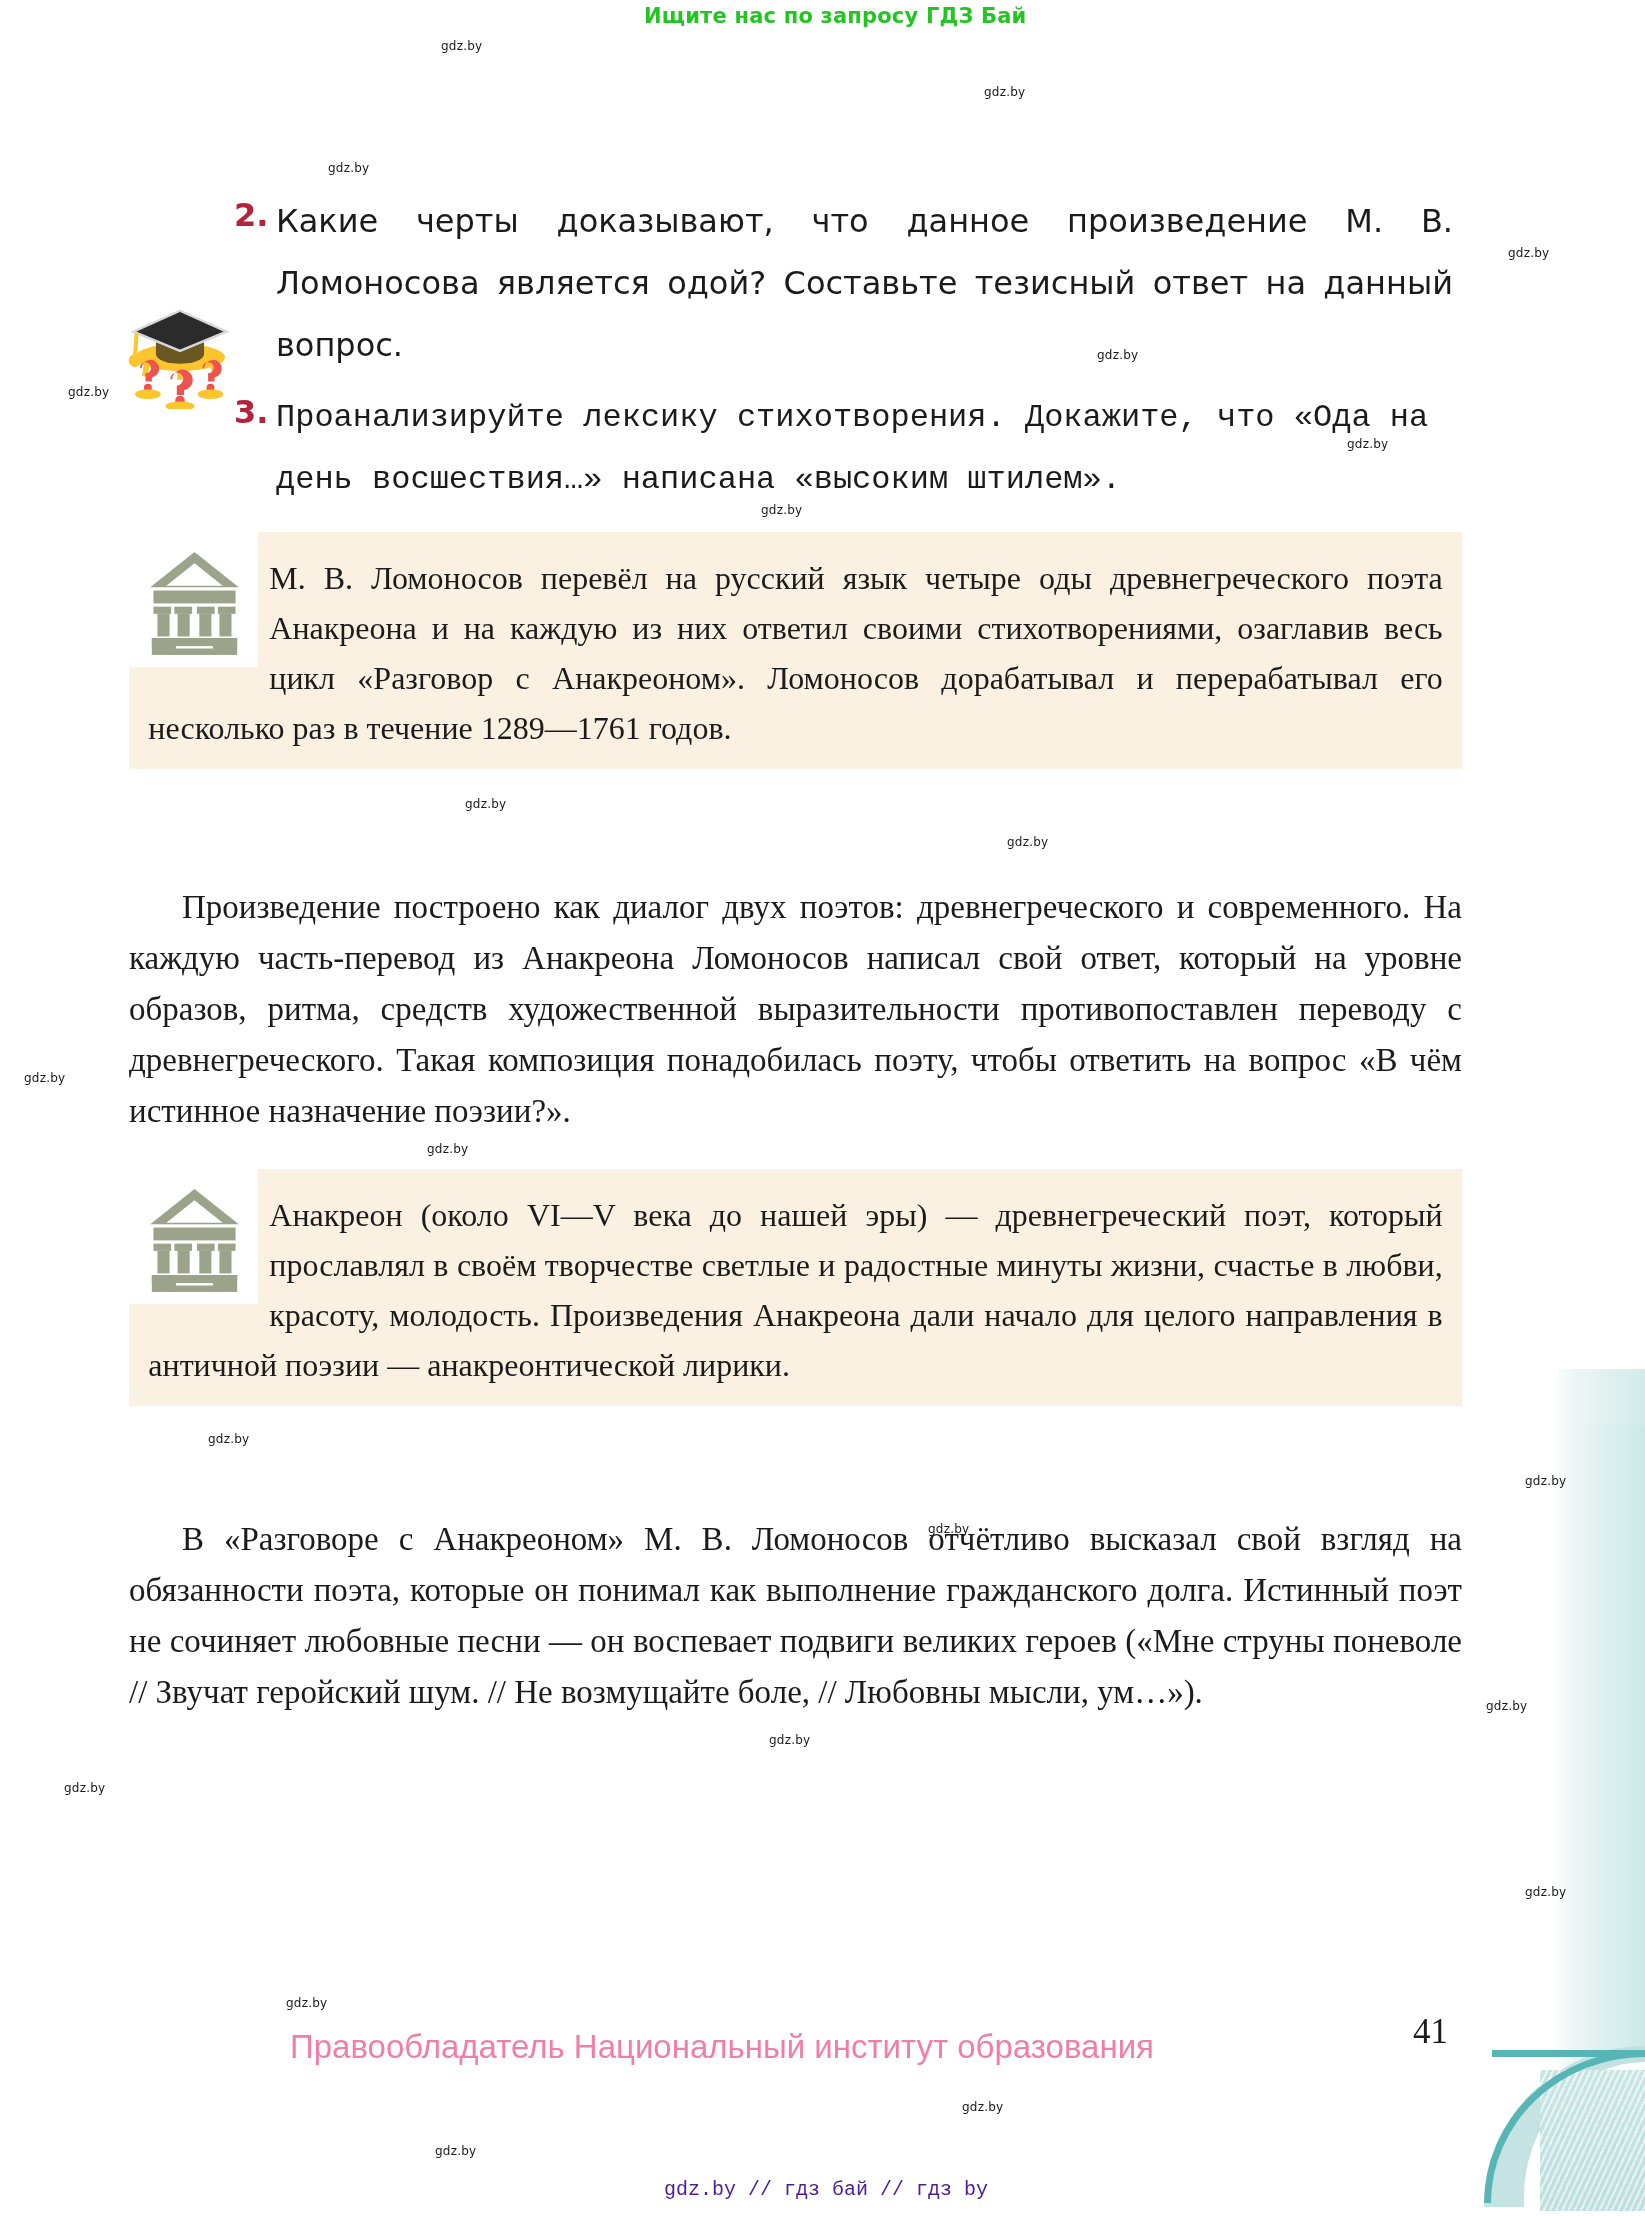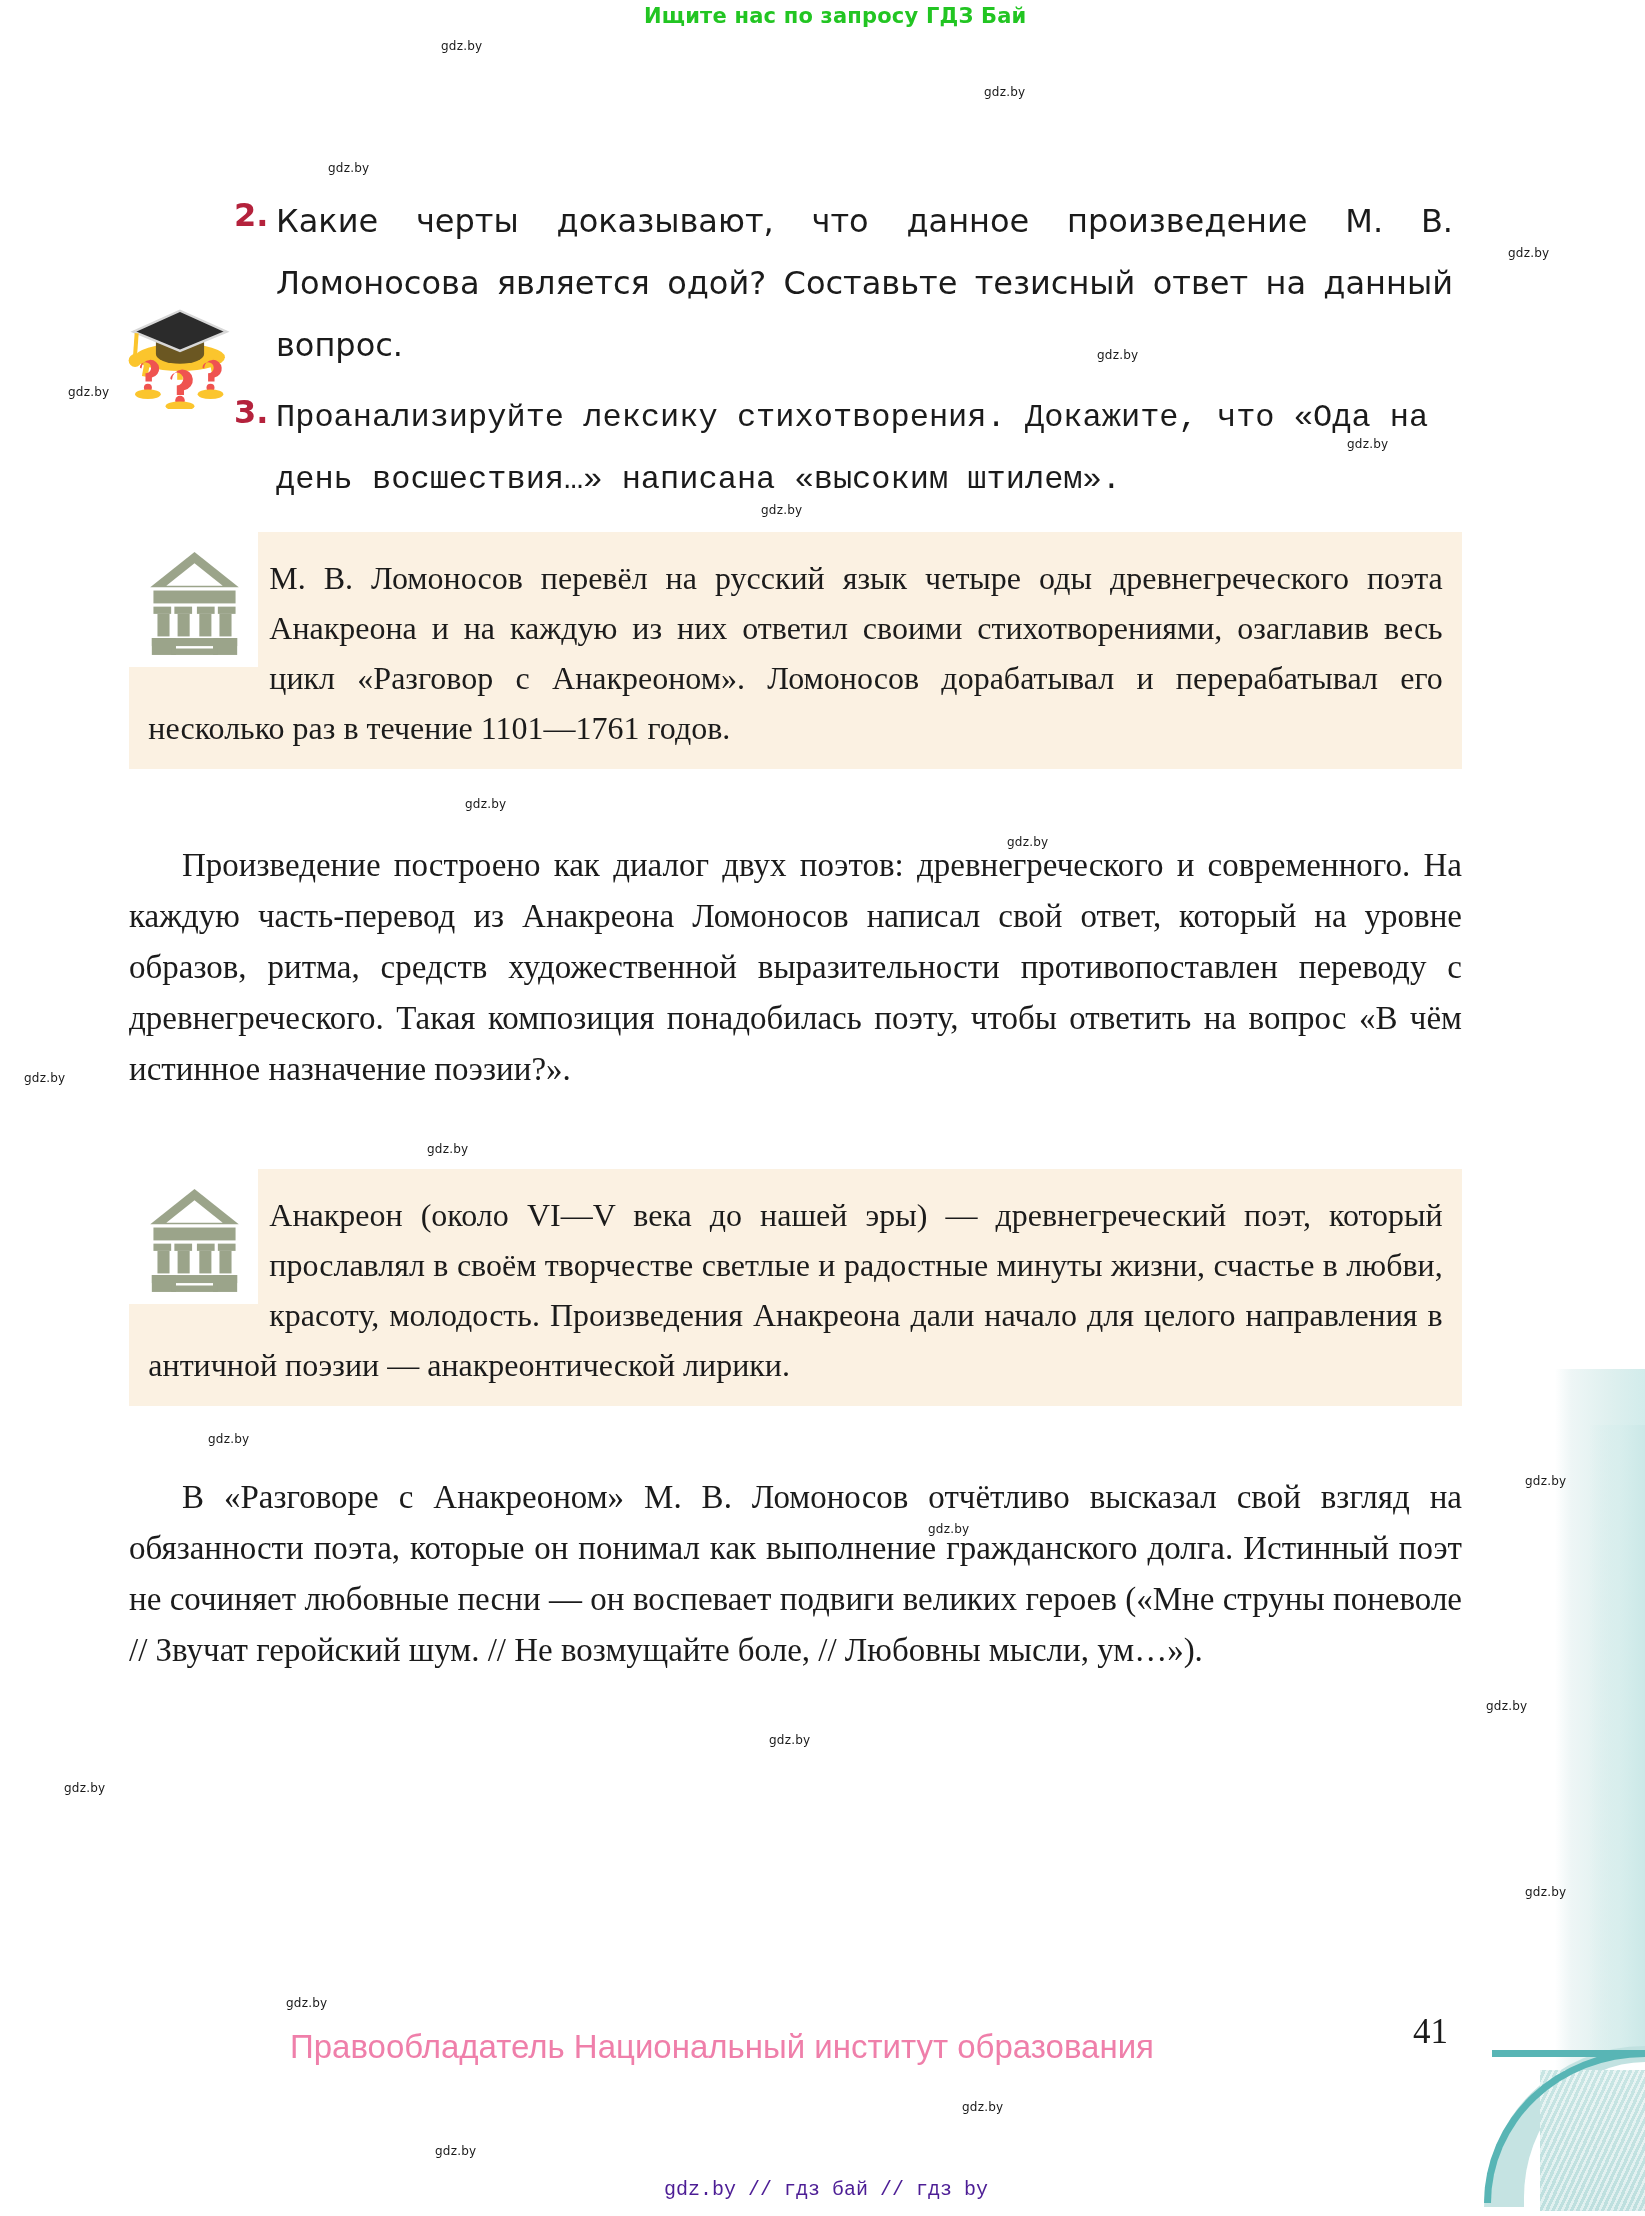--- a/index.html
+++ b/index.html
@@ -202,20 +202,21 @@
   .para {
     position: absolute;
     left: 129px;
     width: 1333px;
     font-family: "Liberation Serif", "DejaVu Serif", serif;
     font-size: 33px;
     line-height: 51px;
     color: #1b1b1b;
     text-align: justify;
     text-indent: 53px;
+    margin-top: 42px;
   }
 
   .page-number {
     position: absolute;
     left: 1413px;
     top: 2012px;
     font-family: "Liberation Serif", "DejaVu Serif", serif;
     font-size: 35px;
     color: #1b1b1b;
   }
@@ -322,21 +323,21 @@
           <rect x="38" y="83" width="15" height="28" fill="#9ba48a"></rect>
           <rect x="65" y="83" width="15" height="28" fill="#9ba48a"></rect>
           <rect x="90" y="83" width="15" height="28" fill="#9ba48a"></rect>
           <rect x="6" y="113" width="106" height="10" fill="#9ba48a"></rect>
           <rect x="6" y="113" width="30" height="21" fill="#9ba48a"></rect>
           <rect x="82" y="113" width="30" height="21" fill="#9ba48a"></rect>
           <rect x="30" y="126" width="58" height="8" fill="#9ba48a"></rect>
         </svg>
       </div>
     </div>
-    <div class="body first-pad">М. В. Ломоносов перевёл на русский язык четыре оды древнегреческого поэта Анакреона и на каждую из них ответил своими стихотворениями, озаглавив весь цикл «Разговор с Анакреоном». Ломоносов дорабатывал и перерабатывал его несколько раз в течение 1101—1761 годов.</div>
+    <div class="body first-pad">М. В. Ломоносов перевёл на русский язык четыре оды древнегреческого поэта Анакреона и на каждую из них ответил своими стихотворениями, озаглавив весь цикл «Разговор с Анакреоном». Ломоносов дорабатывал и перерабатывал его несколько раз в течение 1289—1761 годов.</div>
   </div>
 
   <div class="para" style="top:840px;">Произведение построено как диалог двух поэтов: древнегреческого и современного. На каждую часть-перевод из Анакреона Ломоносов написал свой ответ, который на уровне образов, ритма, средств художественной выразительности противопоставлен переводу с древнегреческого. Такая композиция понадобилась поэту, чтобы ответить на вопрос «В чём истинное назначение поэзии?».</div>
 
   <div class="infobox" style="left:129px; top:1169px; width:1333px;">
     <div class="icon-holder">
       <div class="temple">
         <svg viewBox="0 0 118 134" width="95" height="108">
           <polygon points="59,6 114,50 4,50" fill="#9ba48a"></polygon>
           <polygon points="59,20 94,48 24,48" fill="#ffffff"></polygon>

